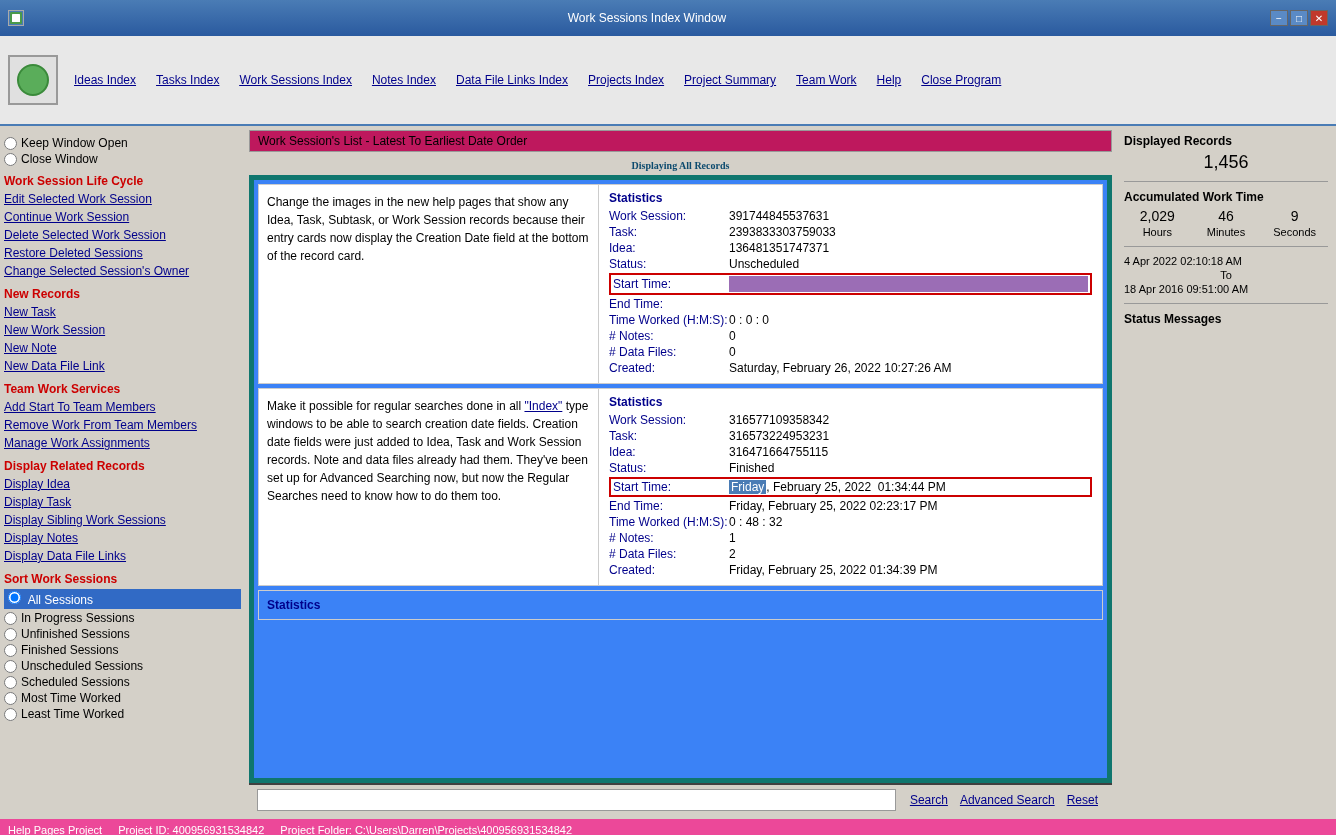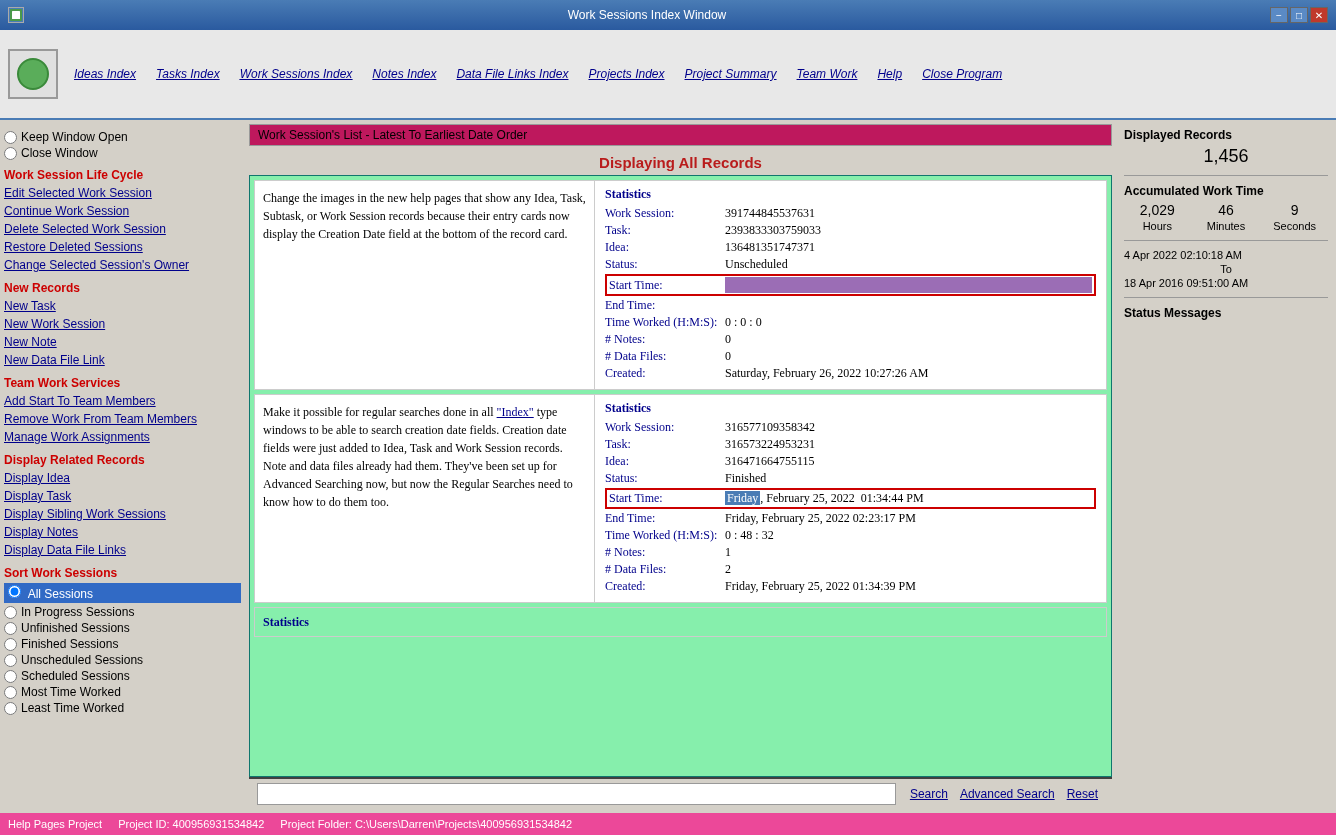--- a/index.html
+++ b/index.html
@@ -1,21 +1,21 @@
 <!DOCTYPE html>
 <html><head>
   <meta charset="utf-8">
   <style>
     * { box-sizing: border-box; margin: 0; padding: 0; }
     body { font-family: 'Segoe UI', Tahoma, sans-serif; font-size: 12px; background: #d4d0c8; width: 1336px; height: 835px; overflow: hidden; }
 
     
     .title-bar {
       background: linear-gradient(to bottom, #4a7cb5, #2a5a9f);
-      height: 30px;
+      height: 36px;
       display: flex;
       align-items: center;
       justify-content: space-between;
       padding: 0 8px;
       color: white;
     }
     .title-bar-title { font-size: 12px; flex: 1; text-align: center; }
     .title-bar-icon { width: 16px; height: 16px; background: #4a7cb5; border: 1px solid #aaa; display: flex; align-items: center; justify-content: center; }
     .title-bar-controls { display: flex; gap: 2px; }
     .title-btn { width: 18px; height: 16px; border: 1px solid #666; display: flex; align-items: center; justify-content: center; cursor: pointer; font-size: 10px; color: white; background: #5a8ac5; }
@@ -50,21 +50,20 @@
       height: 32px;
       background: #5aad5a;
       border-radius: 50%;
       border: 2px solid #3a8a3a;
     }
     .nav-links {
       display: flex;
       flex-wrap: wrap;
       gap: 8px 20px;
       align-items: flex-end;
-      font-style: italic;
     }
     .nav-link {
       color: #00008b;
       text-decoration: underline;
       cursor: pointer;
       font-size: 12px;
       white-space: nowrap;
     }
 
     
@@ -128,32 +127,32 @@
     }
     .content-header {
       background: #be185d;
       border: 1px solid #999;
       padding: 3px 8px;
       font-size: 12px;
       margin-bottom: 4px;
     }
     .displaying-header {
       text-align: center;
-      font-size: 15px;
-      color: #b91c1c;
+      font-size: 10px;
+      color: #0c4a6e;
       font-weight: bold;
       margin: 4px 0;
+      font-family: Liberation Serif, serif;
     }
     .records-scroll {
       flex: 1;
       overflow-y: auto;
-      border: 1px solid #0f766e;
-      background: #86efac;
+      border: 5px solid #0f766e;
+      background: #3b82f6;
       position: relative;
-      font-family: Liberation Serif, serif;
     }
     .record-card {
       display: flex;
       border: 1px solid #ccc;
       margin: 4px;
       background: white;
     }
     .record-text {
       width: 340px;
       padding: 8px;

